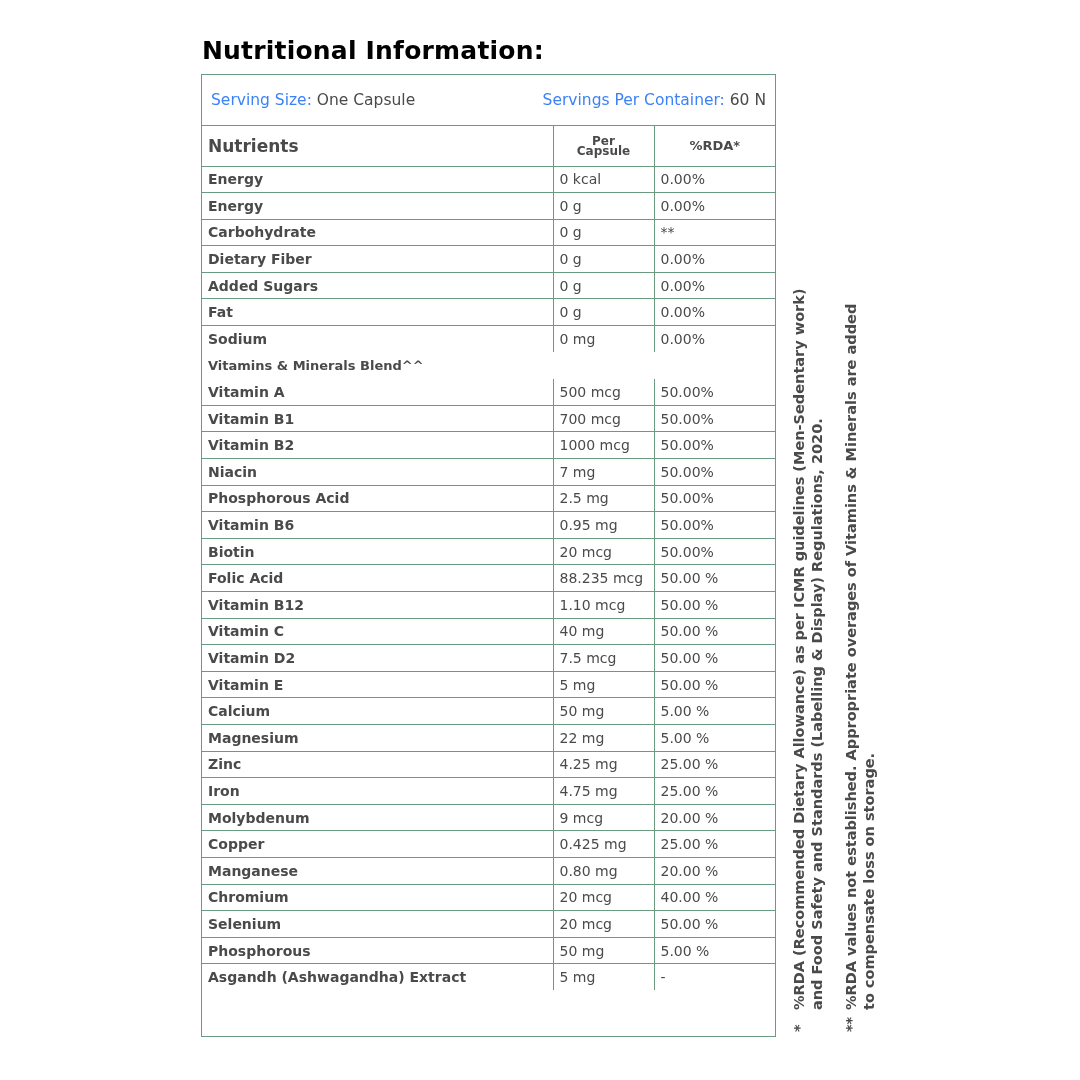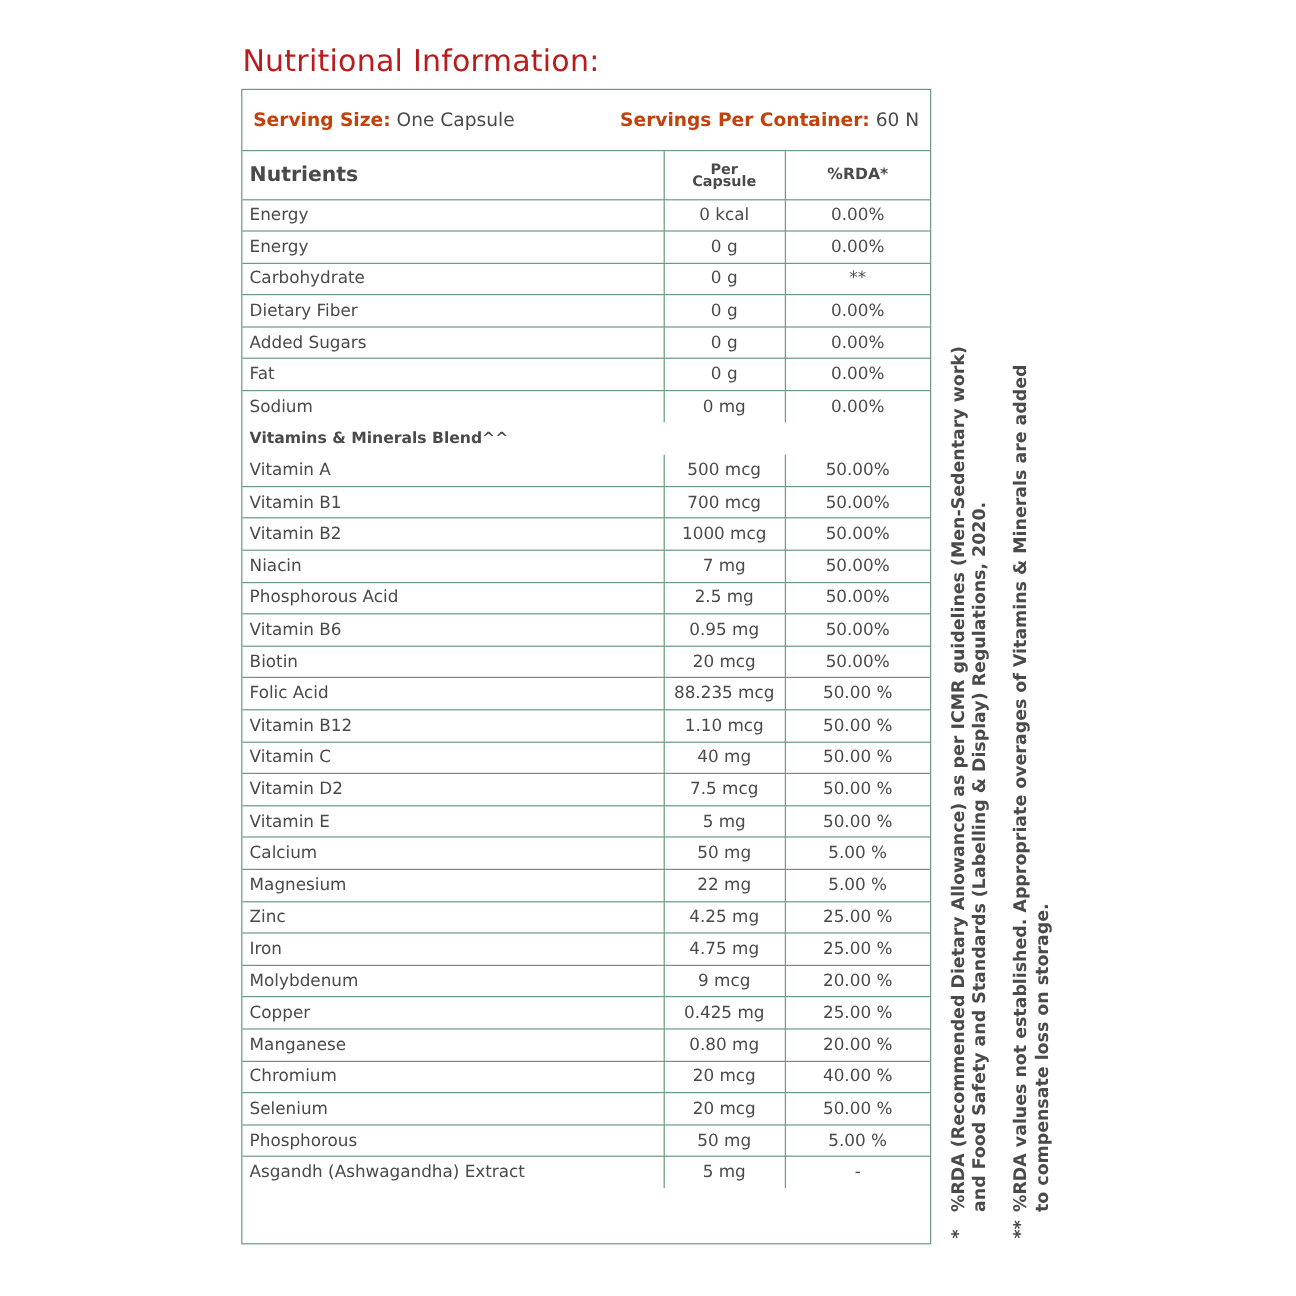--- a/index.html
+++ b/index.html
@@ -1,36 +1,36 @@
 <!DOCTYPE html>
 <html><head>
 <meta charset="utf-8">
 <style>
   html, body { margin: 0; padding: 0; background: #ffffff; }
   body { width: 1080px; height: 1080px; position: relative; overflow: hidden;
          font-family: "DejaVu Sans", "Liberation Sans", sans-serif; color: #4a4a4a; }
-  .title { position: absolute; left: 202px; top: 36px; font-size: 25px; font-weight: normal;
-           color: #b91c1c; letter-spacing: 0.2px; }
+  .title { position: absolute; left: 202px; top: 36px; font-size: 25px; font-weight: bold;
+           color: #000000; letter-spacing: 0.2px; }
   .panel { position: absolute; left: 201px; top: 74px; width: 575px; height: 963px;
            border: 1.5px solid #6a9a80; box-sizing: border-box; }
   .serving { position: absolute; left: 0; top: 0; width: 100%; height: 51px;
              border-bottom: 1.5px solid #6a9a80; box-sizing: border-box; font-size: 15.5px;
              display: flex; align-items: center; justify-content: space-between; padding: 0 9px 0 9px; }
-  .serving b { font-weight: bold; color: #c2410c; }
+  .serving b { font-weight: normal; color: #3b82f6; }
   table { position: absolute; left: 0; top: 51px; width: 100%; border-collapse: collapse; table-layout: fixed; }
   td, th { border: 1.5px solid #6a9a80; height: 26.6px; padding: 0 6px; box-sizing: border-box;
            font-size: 14px; font-weight: normal; color: #4a4a4a; white-space: nowrap; }
   tr:first-child td, tr:first-child th { border-top: none; }
-  td:first-child, th:first-child { border-left: none; }
+  td:first-child, th:first-child { border-left: none; font-weight: bold; }
   td:last-child, th:last-child { border-right: none; }
   tr:last-child td { border-bottom: none; }
   th.hname { text-align: left; font-size: 17px; font-weight: bold; height: 40px; }
   th.hper { text-align: center; font-size: 12px; font-weight: bold; line-height: 10px; }
   th.hrda { text-align: center; font-size: 13px; font-weight: bold; }
-  td.val, td.rda { text-align: center; }
+  td.val, td.rda { }
   td.section { font-weight: bold; font-size: 13px; }
   col.c1 { width: 351px; } col.c2 { width: 101px; } col.c3 { width: auto; }
   .foot { position: absolute; font-size: 14.5px; font-weight: bold; color: #4a4a4a; line-height: 18px;
           transform-origin: left top; transform: rotate(-90deg); white-space: nowrap; }
   .foot .mark { display: inline-block; width: 22px; }
   .foot .ind { padding-left: 22px; display: block; }
 </style>
 </head>
 <body>
 

